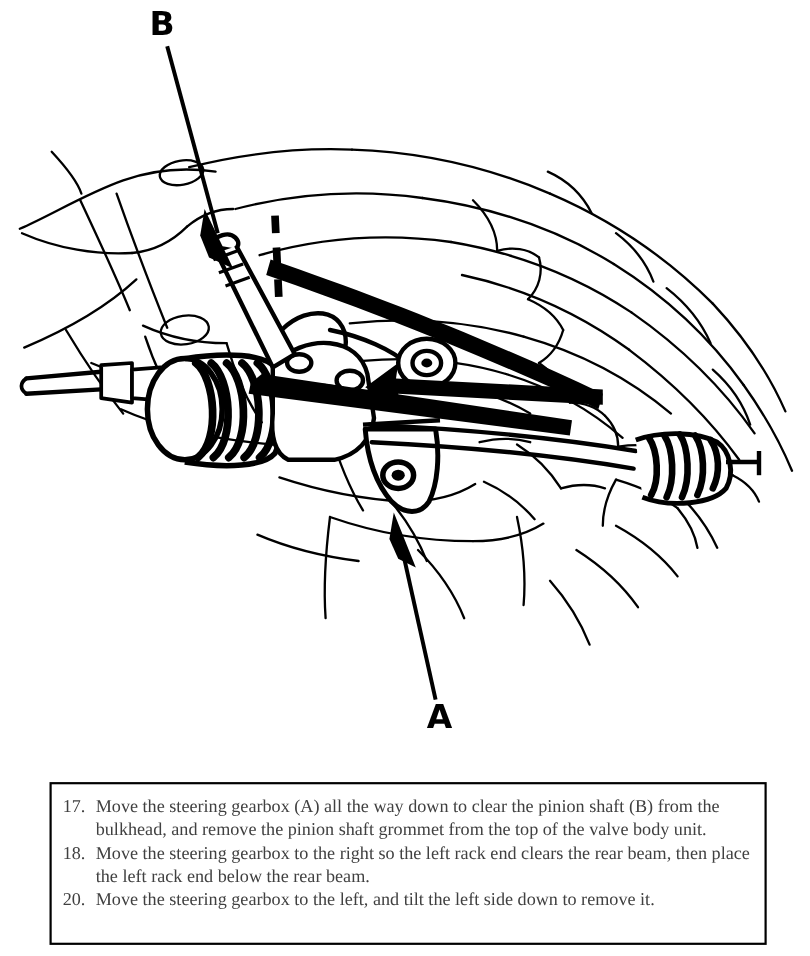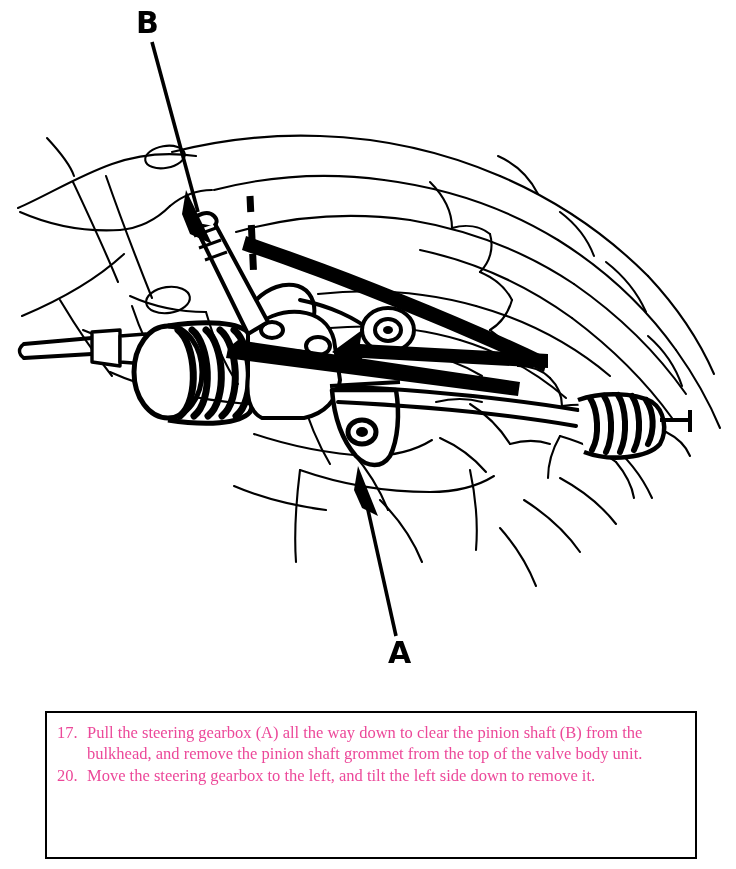--- a/index.html
+++ b/index.html
@@ -58,21 +58,21 @@
   #instruction-list {
     list-style: none;
     margin: 0;
     padding: 9px 10px 0 10px;
   }
   .instruction-item {
     display: flex;
     align-items: flex-start;
     font-size: 16.5px;
     line-height: 1.29;
-    color: #ec4899;
+    color: #404040;
   }
   .instruction-number {
     flex: 0 0 auto;
     width: 30px;
     text-align: left;
     white-space: nowrap;
   }
   .instruction-text {
     flex: 1 1 auto;
     text-align: left;
@@ -272,21 +272,25 @@
     </svg>
 
     <div id="callout-b-label" class="callout-letter">B</div>
     <div id="callout-a-label" class="callout-letter">A</div>
   </div>
 
   <div id="instruction-box">
     <ol id="instruction-list">
       <li class="instruction-item">
         <span class="instruction-number">17.</span>
-        <span class="instruction-text">Pull the steering gearbox (A) all the way down to clear the pinion shaft (B) from the bulkhead, and remove the pinion shaft grommet from the top of the valve body unit.</span>
+        <span class="instruction-text">Move the steering gearbox (A) all the way down to clear the pinion shaft (B) from the bulkhead, and remove the pinion shaft grommet from the top of the valve body unit.</span>
+      </li>
+      <li class="instruction-item">
+        <span class="instruction-number">18.</span>
+        <span class="instruction-text">Move the steering gearbox to the right so the left rack end clears the rear beam, then place the left rack end below the rear beam.</span>
       </li>
       <li class="instruction-item">
         <span class="instruction-number">20.</span>
         <span class="instruction-text">Move the steering gearbox to the left, and tilt the left side down to remove it.</span>
       </li>
     </ol>
   </div>
 
 </div>
 

